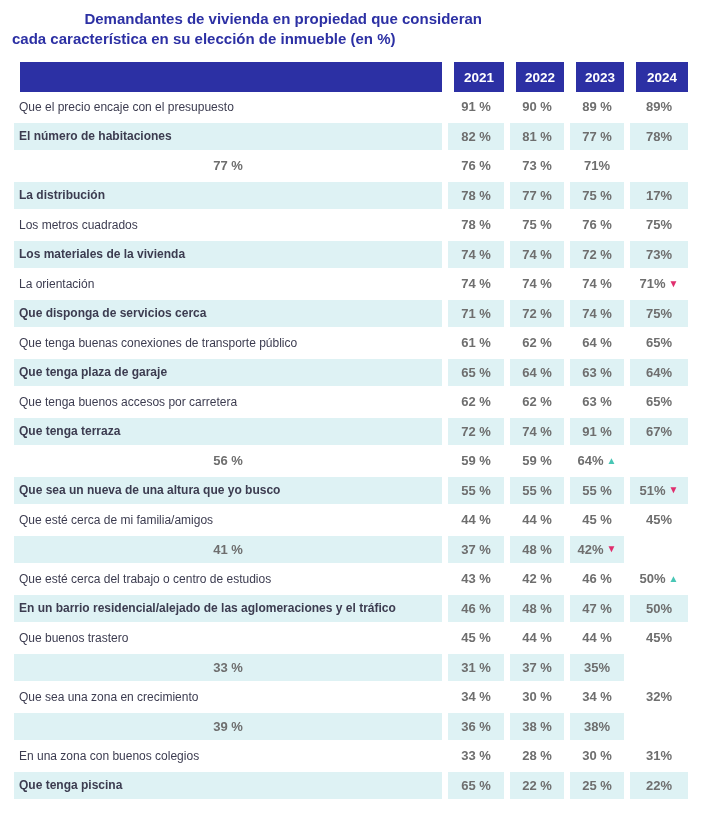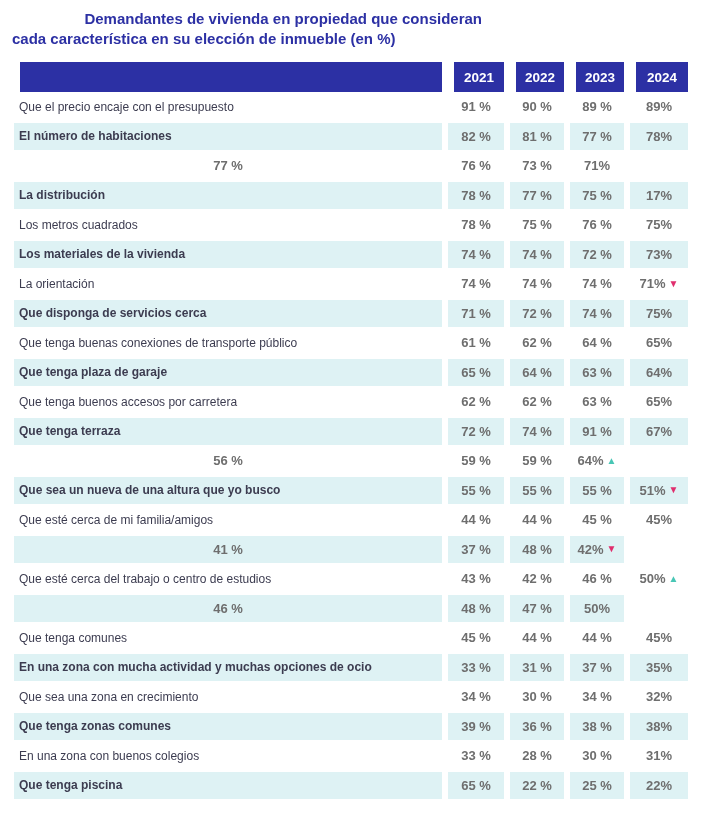--- a/index.html
+++ b/index.html
@@ -210,52 +210,51 @@
     <div class="cell val">43 %</div>
     <div class="cell val">42 %</div>
     <div class="cell val">46 %</div>
     <div class="cell val">
         <span>50%</span>
         <span class="arrow up">▲</span>
       </div>
   </div>
 
   <div class="grid-row row alt">
+    <div class="cell label">En un barrio residencial/alejado de las aglomeraciones y el tráfico</div>
     <div class="cell val">46 %</div>
     <div class="cell val">48 %</div>
     <div class="cell val">47 %</div>
     <div class="cell val">50%</div>
   </div>
 
   <div class="grid-row row">
-    <div class="cell label">Que tenga comunes</div>
+    <div class="cell label">Que buenos trastero</div>
     <div class="cell val">45 %</div>
     <div class="cell val">44 %</div>
     <div class="cell val">44 %</div>
     <div class="cell val">45%</div>
   </div>
 
   <div class="grid-row row alt">
-    <div class="cell label">En una zona con mucha actividad y muchas opciones de ocio</div>
     <div class="cell val">33 %</div>
     <div class="cell val">31 %</div>
     <div class="cell val">37 %</div>
     <div class="cell val">35%</div>
   </div>
 
   <div class="grid-row row">
     <div class="cell label">Que sea una zona en crecimiento</div>
     <div class="cell val">34 %</div>
     <div class="cell val">30 %</div>
     <div class="cell val">34 %</div>
     <div class="cell val">32%</div>
   </div>
 
   <div class="grid-row row alt">
-    <div class="cell label">Que tenga zonas comunes</div>
     <div class="cell val">39 %</div>
     <div class="cell val">36 %</div>
     <div class="cell val">38 %</div>
     <div class="cell val">38%</div>
   </div>
 
   <div class="grid-row row">
     <div class="cell label">En una zona con buenos colegios</div>
     <div class="cell val">33 %</div>
     <div class="cell val">28 %</div>

